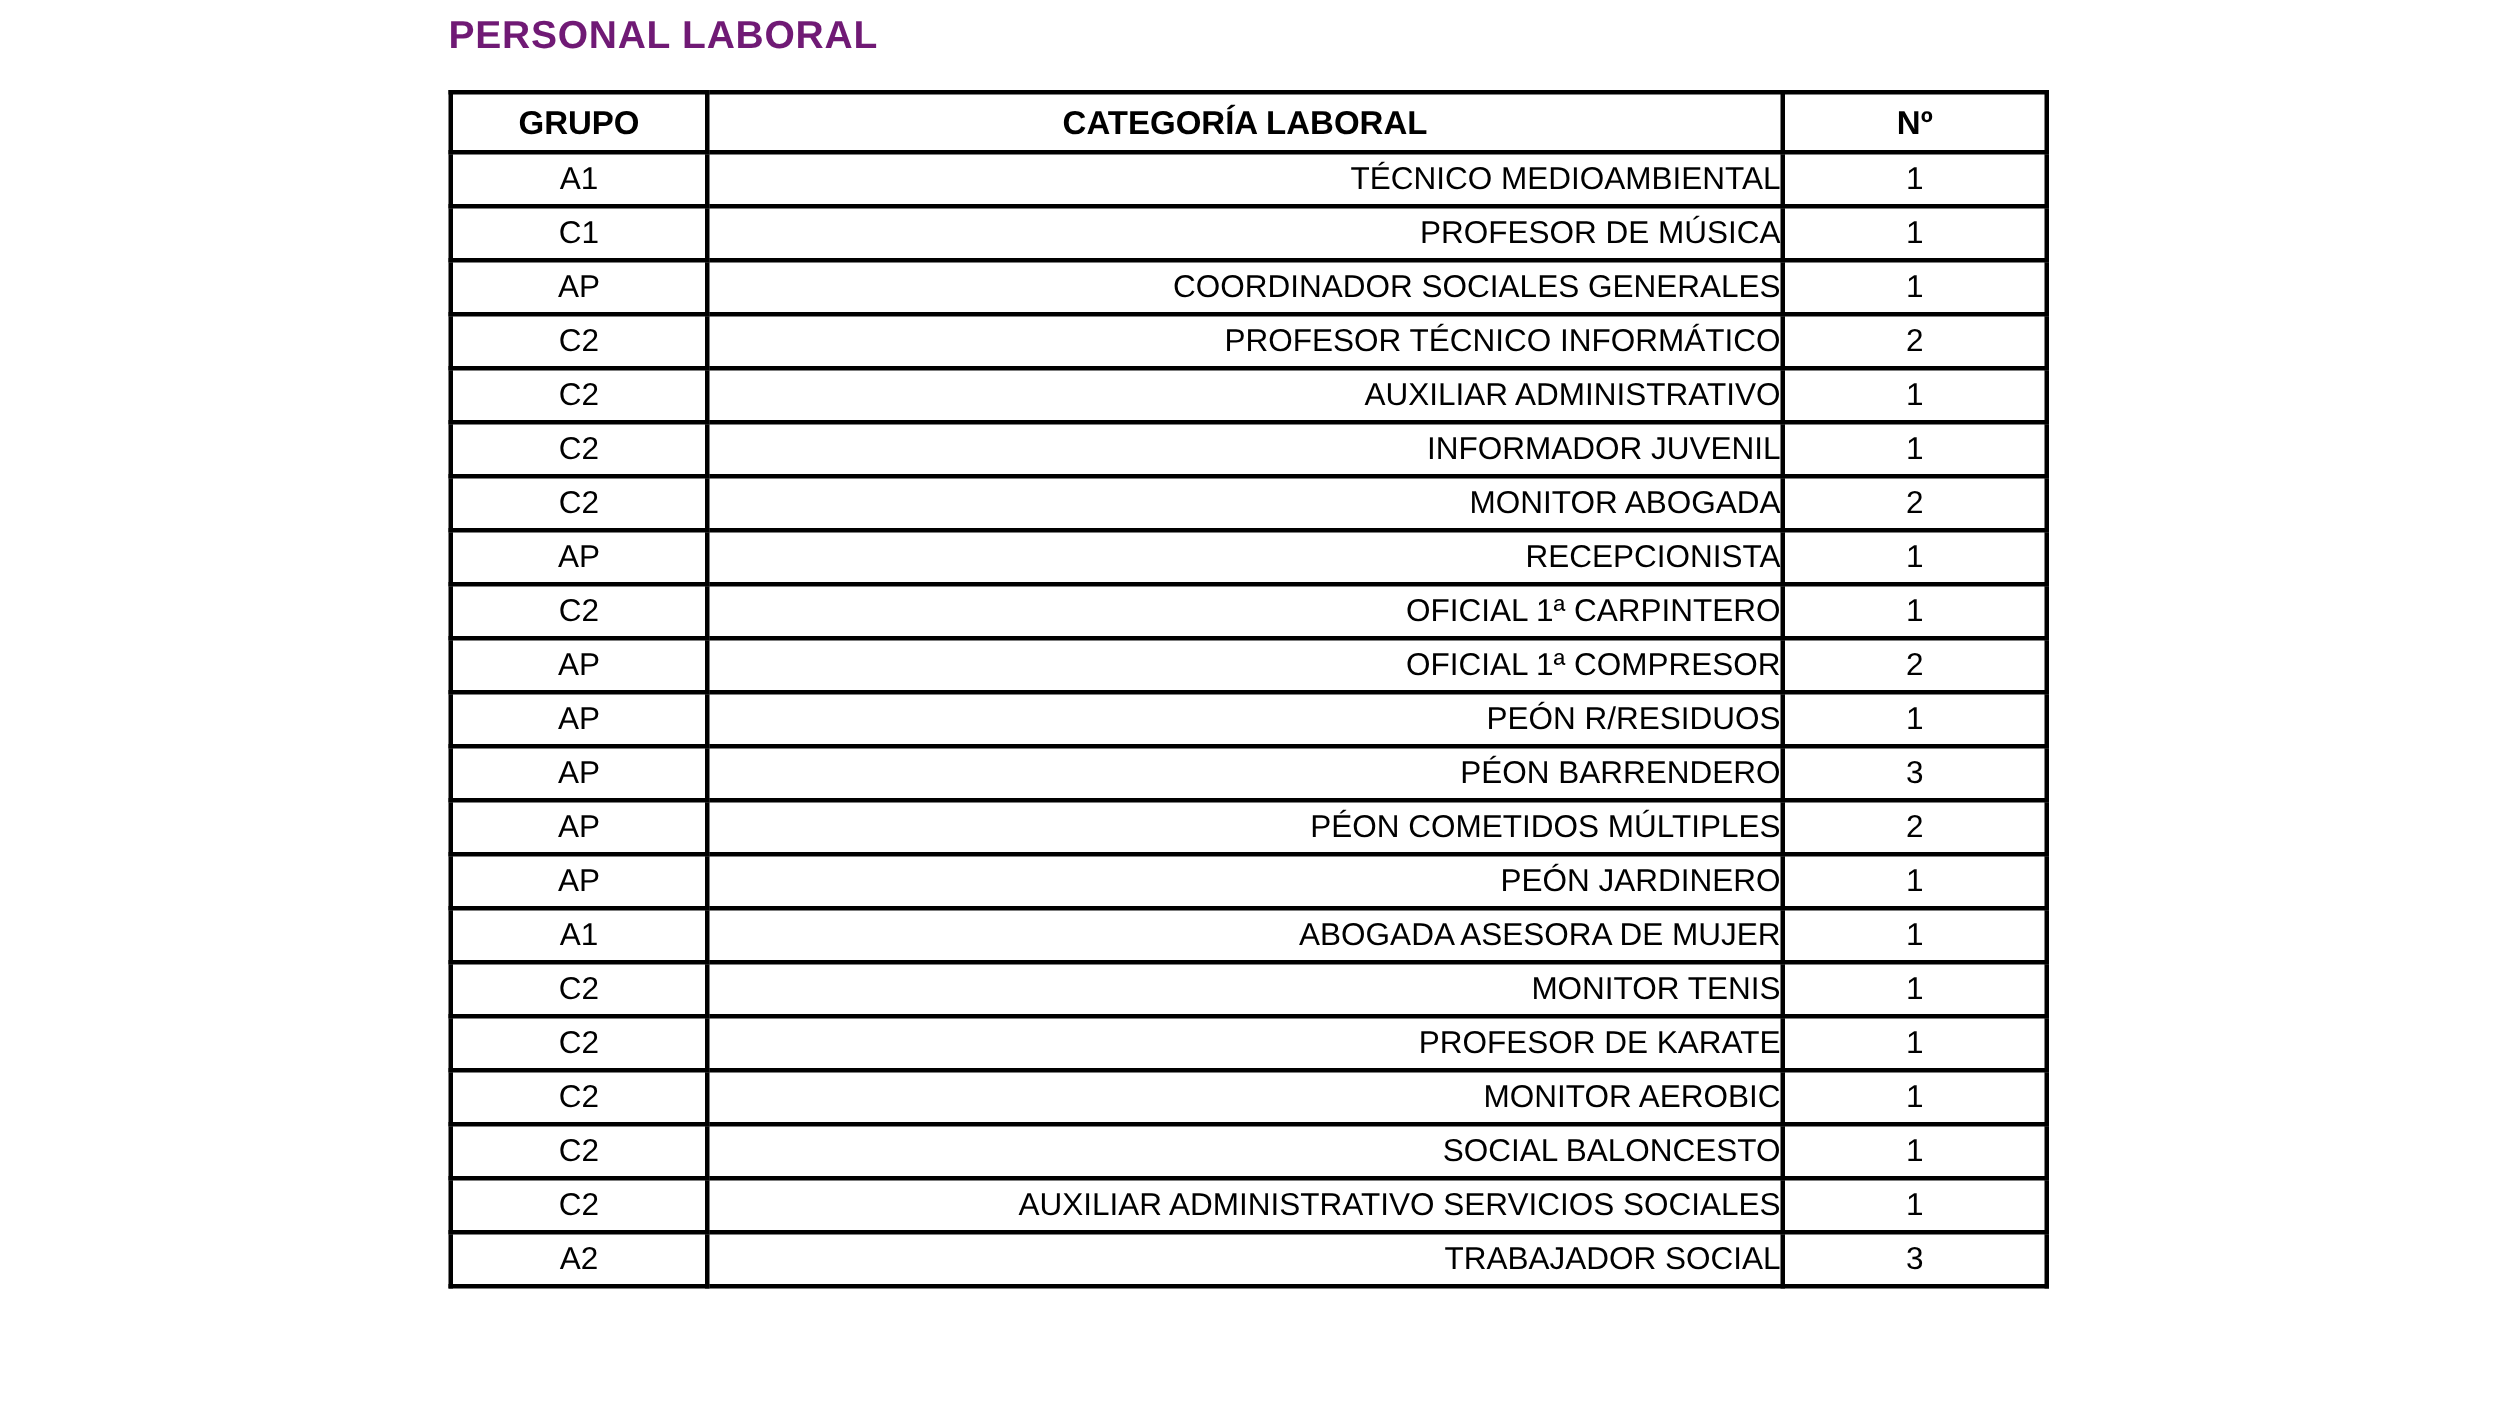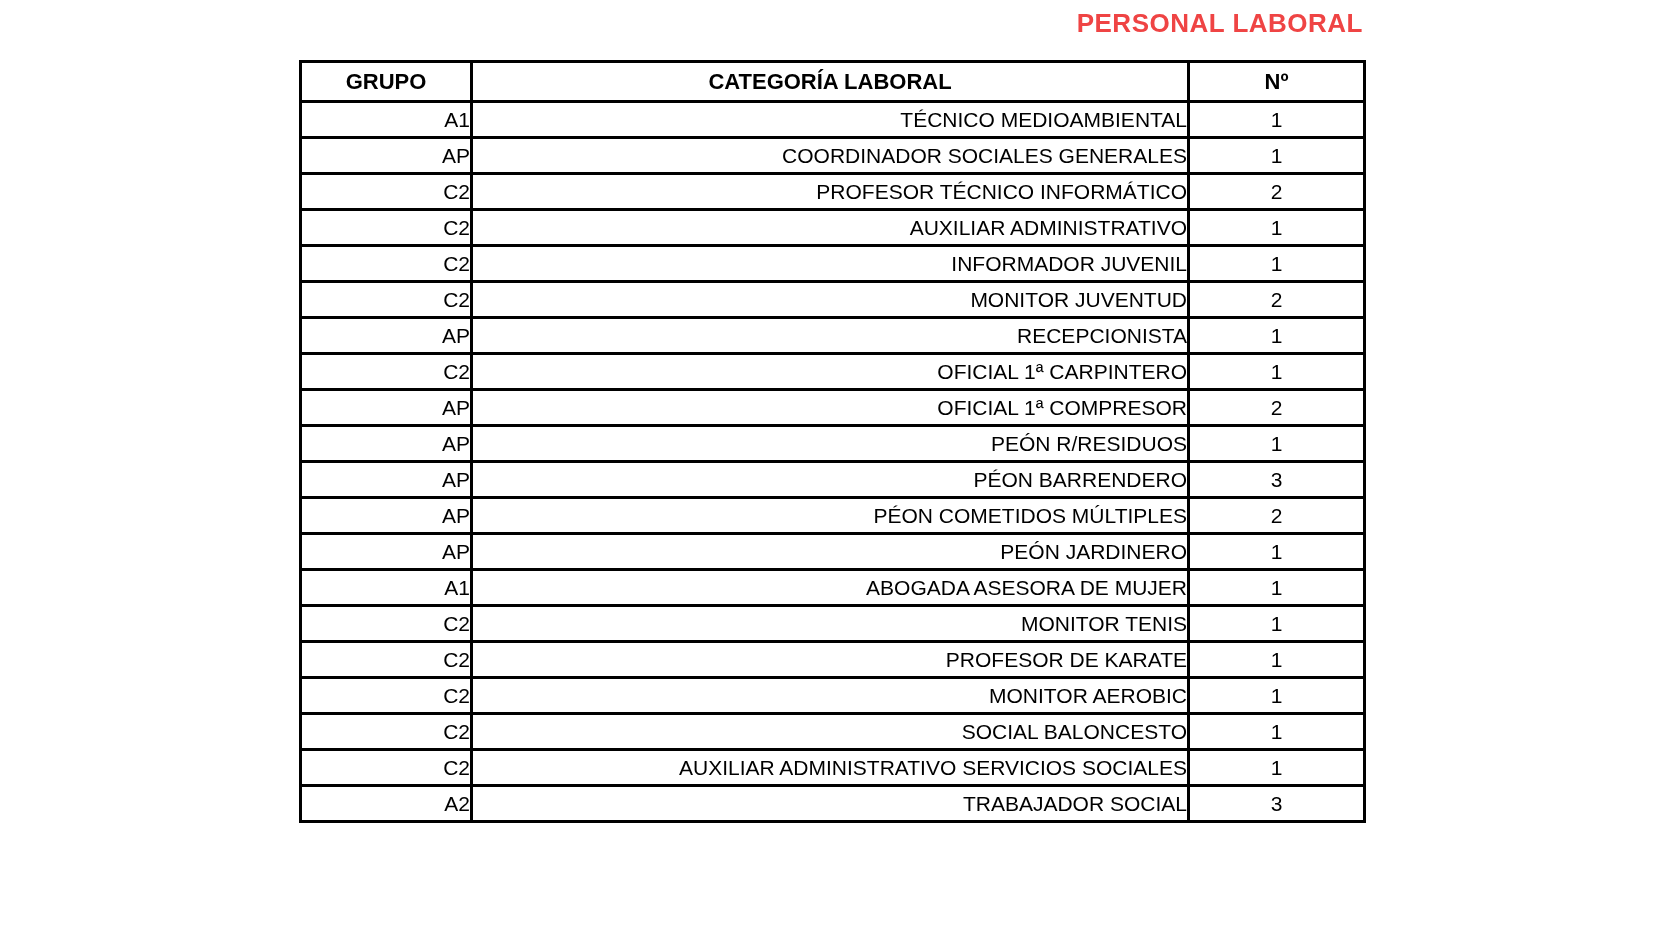--- a/index.html
+++ b/index.html
@@ -15,25 +15,25 @@
     position: relative;
     width: 1668px;
     height: 948px;
     background: #ffffff;
   }
   .doc-title {
     position: absolute;
     left: 299px;
     top: 8px;
     width: 1064px;
-    text-align: right;
+    text-align: left;
     font-size: 26px;
     font-weight: bold;
     letter-spacing: 0.5px;
-    color: #ef4444;
+    color: #701a75;
   }
   table.personnel {
     position: absolute;
     left: 299px;
     top: 60px;
     width: 1064px;
     border-collapse: collapse;
     table-layout: fixed;
     background: #ffffff;
   }
@@ -49,21 +49,21 @@
     font-weight: bold;
     text-align: center;
     vertical-align: middle;
   }
   table.personnel td {
     height: 36px;
     font-size: 21px;
     font-weight: normal;
     vertical-align: middle;
   }
-  td.cell-grupo  { text-align: right; }
+  td.cell-grupo  { text-align: center; }
   td.cell-cat    { text-align: right; padding-left: 20px; }
   td.cell-num    { text-align: center; }
   col.c-grupo { width: 171px; }
   col.c-cat   { width: 717px; }
   col.c-num   { width: 176px; }
 </style>
 </head>
 <body>
 
 <div class="page">
@@ -83,20 +83,25 @@
         <th>Nº</th>
       </tr>
     </thead>
     <tbody>
       <tr>
         <td class="cell-grupo">A1</td>
         <td class="cell-cat">TÉCNICO MEDIOAMBIENTAL</td>
         <td class="cell-num">1</td>
       </tr>
       <tr>
+        <td class="cell-grupo">C1</td>
+        <td class="cell-cat">PROFESOR DE MÚSICA</td>
+        <td class="cell-num">1</td>
+      </tr>
+      <tr>
         <td class="cell-grupo">AP</td>
         <td class="cell-cat">COORDINADOR SOCIALES GENERALES</td>
         <td class="cell-num">1</td>
       </tr>
       <tr>
         <td class="cell-grupo">C2</td>
         <td class="cell-cat">PROFESOR TÉCNICO INFORMÁTICO</td>
         <td class="cell-num">2</td>
       </tr>
       <tr>
@@ -104,21 +109,21 @@
         <td class="cell-cat">AUXILIAR ADMINISTRATIVO</td>
         <td class="cell-num">1</td>
       </tr>
       <tr>
         <td class="cell-grupo">C2</td>
         <td class="cell-cat">INFORMADOR JUVENIL</td>
         <td class="cell-num">1</td>
       </tr>
       <tr>
         <td class="cell-grupo">C2</td>
-        <td class="cell-cat">MONITOR JUVENTUD</td>
+        <td class="cell-cat">MONITOR ABOGADA</td>
         <td class="cell-num">2</td>
       </tr>
       <tr>
         <td class="cell-grupo">AP</td>
         <td class="cell-cat">RECEPCIONISTA</td>
         <td class="cell-num">1</td>
       </tr>
       <tr>
         <td class="cell-grupo">C2</td>
         <td class="cell-cat">OFICIAL 1ª CARPINTERO</td>

